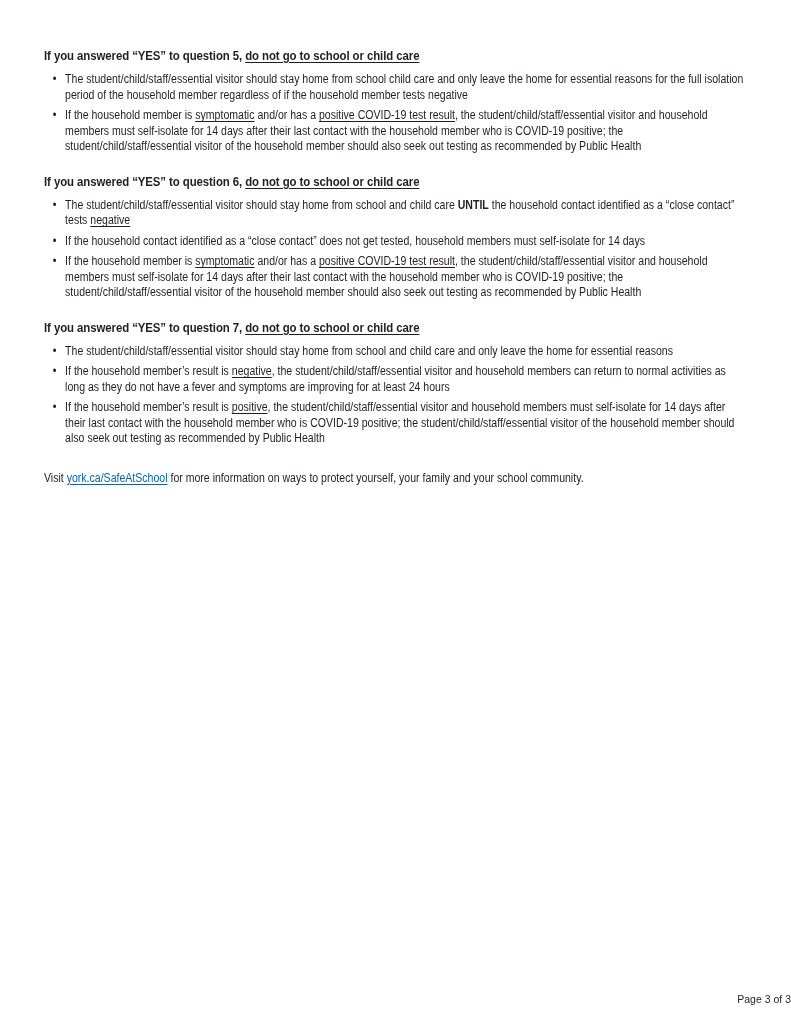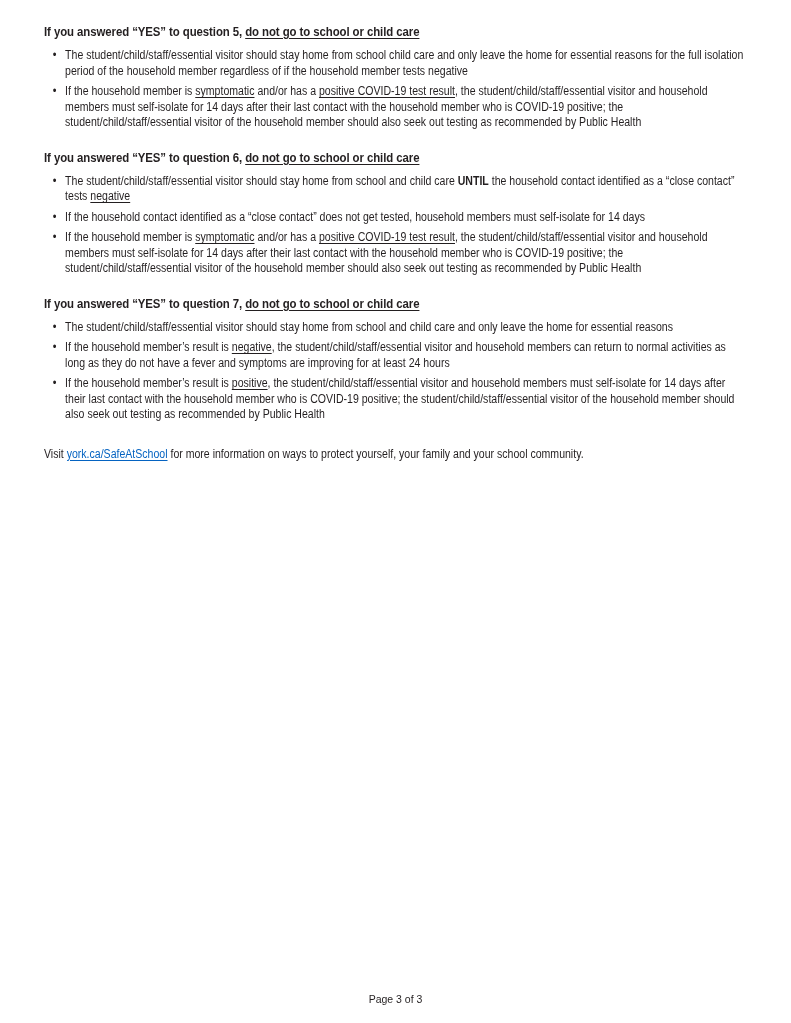--- a/index.html
+++ b/index.html
@@ -6,21 +6,21 @@
   html, body { background: #ffffff; }
   body {
     width: 791px; height: 1023px;
     position: relative;
     font-family: "Liberation Sans", sans-serif;
     color: #231f20;
     overflow: hidden;
   }
   .page {
     position: absolute; inset: 0;
-    padding: 24px 44px 0 44px;
+    padding: 48px 44px 0 44px;
     background: #ffffff;
   }
   
   .condensed {
     width: 800px;
     transform: scaleX(0.879);
     transform-origin: 0 0;
   }
   h2.section-heading {
     font-size: 13px;
@@ -55,21 +55,21 @@
   }
   p.visit {
     margin-top: 24px;
     font-size: 12px;
     line-height: 15.5px;
   }
   footer.page-footer {
     position: absolute;
     left: 0; right: 0;
     bottom: 18px;
-    text-align: center;
+    text-align: right;
     font-size: 10.5px;
     color: #231f20;
   }
 </style>
 </head>
 <body>
 
 <main class="page">
   <div class="condensed">
     <div id="content">

